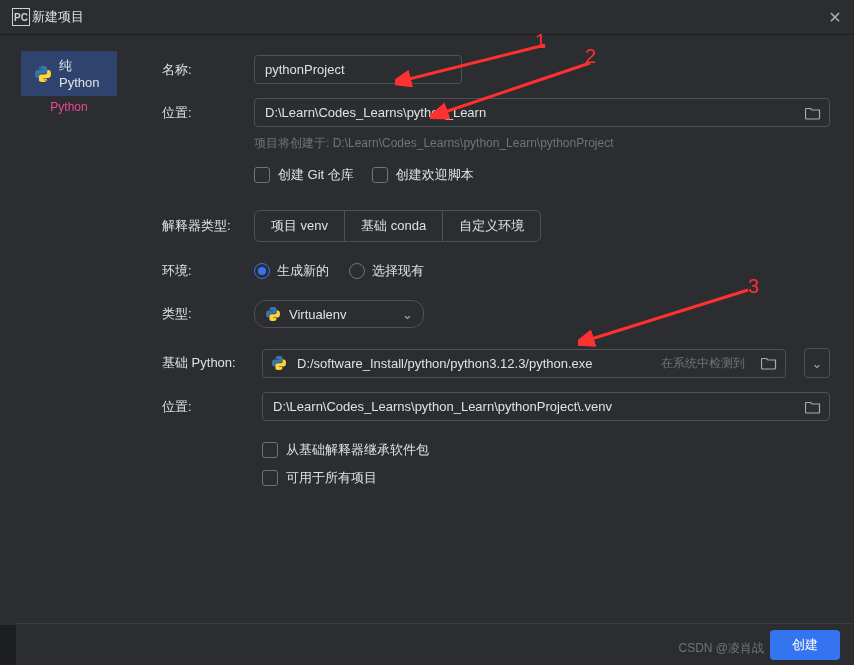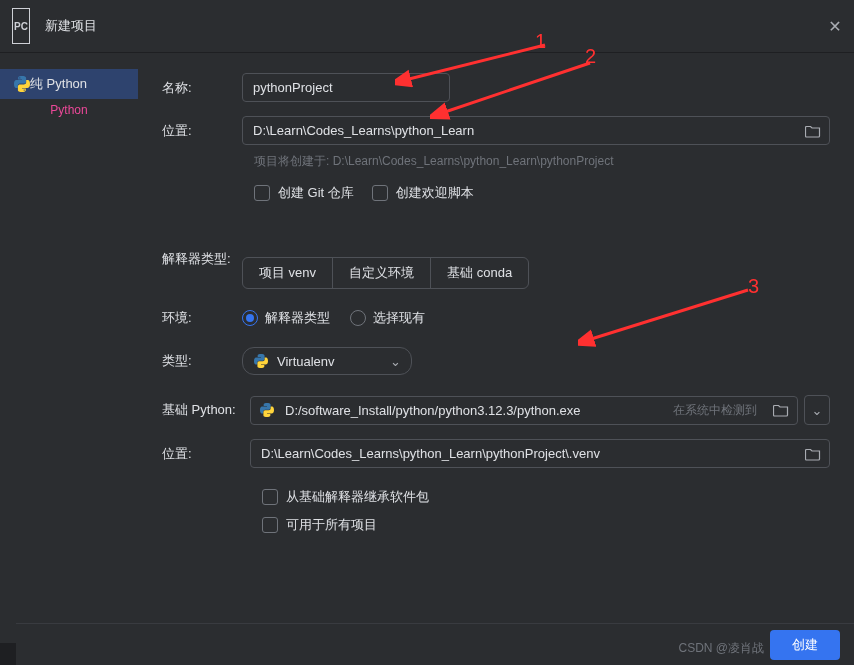--- a/index.html
+++ b/index.html
@@ -14,26 +14,26 @@
       position: relative;
     }
     .titlebar {
       display: flex;
       align-items: center;
       padding: 8px 12px;
       background: #2b2d30;
       border-bottom: 1px solid #1e1f22;
     }
     .app-icon {
-      width: 18px; height: 36px;
+      width: 18px; height: 18px;
       border: 1px solid #ced0d6;
       display: flex; align-items: center; justify-content: center;
       font-size: 10px; font-weight: bold;
       color: #ced0d6;
-      margin-right: 15px;
+      margin-right: 2px;
     }
     .title-text { flex: 1; font-size: 13px; color: #dfe1e5; }
     .close-btn {
       width: 14px; height: 14px;
       cursor: pointer;
       color: #a9acb2;
       font-size: 16px;
       display: flex; align-items: center; justify-content: center;
     }
     .body-wrap {
@@ -46,23 +46,23 @@
       background: #2b2d30;
       padding-top: 16px;
       flex-shrink: 0;
     }
     .sidebar-item {
       display: flex;
       align-items: center;
       padding: 6px 14px;
       cursor: pointer;
       color: #ced0d6;
-      gap: 0;
+      gap: 8px;
       border-radius: 0;
-      margin: 0 0 2px;
+      margin: 0 21px 2px;
     }
     .sidebar-item.active {
       background: #2e436e;
       color: #dfe1e5;
     }
     .sidebar-subtitle {
       text-align: center;
       color: #ec4899;
       font-size: 12px;
       padding: 2px 0 6px;
@@ -79,21 +79,21 @@
     .content {
       flex: 1;
       padding: 20px 24px;
       background: #2b2d30;
       overflow: auto;
     }
     .form-row {
       display: flex;
       align-items: center;
       margin-bottom: 14px;
-      gap: 0;
+      gap: 12px;
     }
     .form-row.spaced { margin-bottom: 20px; }
     .form-label {
       width: 80px;
       color: #dfe1e5;
       font-size: 13px;
       flex-shrink: 0;
     }
     .form-label.wide { width: 88px; }
     .text-input {
@@ -167,21 +167,20 @@
       width: 16px; height: 16px;
       border: 1px solid #6f737a;
       border-radius: 3px;
       background: #2b2d30;
     }
     .seg-group {
       display: flex;
       border: 1px solid #4e5157;
       border-radius: 6px;
       overflow: hidden;
-      margin-top: 29px;
     }
     .seg-btn {
       padding: 6px 16px;
       color: #dfe1e5;
       cursor: pointer;
       border-right: 1px solid #4e5157;
       font-size: 13px;
     }
     .seg-btn:last-child { border-right: none; }
     .radio-row {
@@ -310,33 +309,33 @@
       <label class="checkbox">
         <span class="check-box"></span>
         <span>创建欢迎脚本</span>
       </label>
     </div>
 
     <div class="form-row spaced">
       <div class="form-label">解释器类型:</div>
       <div class="seg-group">
         <div class="seg-btn">项目 venv</div>
+        <div class="seg-btn">基础 conda</div>
         <div class="seg-btn">自定义环境</div>
-        <div class="seg-btn">基础 conda</div>
       </div>
     </div>
 
     <div class="form-row spaced">
       <div class="form-label">环境:</div>
       <div class="radio-row">
         <label class="radio">
           <span class="radio-circle checked">
               <span class="radio-dot"></span>
             </span>
-          <span>解释器类型</span>
+          <span>生成新的</span>
         </label>
         <label class="radio">
           <span class="radio-circle"></span>
           <span>选择现有</span>
         </label>
       </div>
     </div>
 
     <div class="form-row spaced">
       <div class="form-label">类型:</div>

